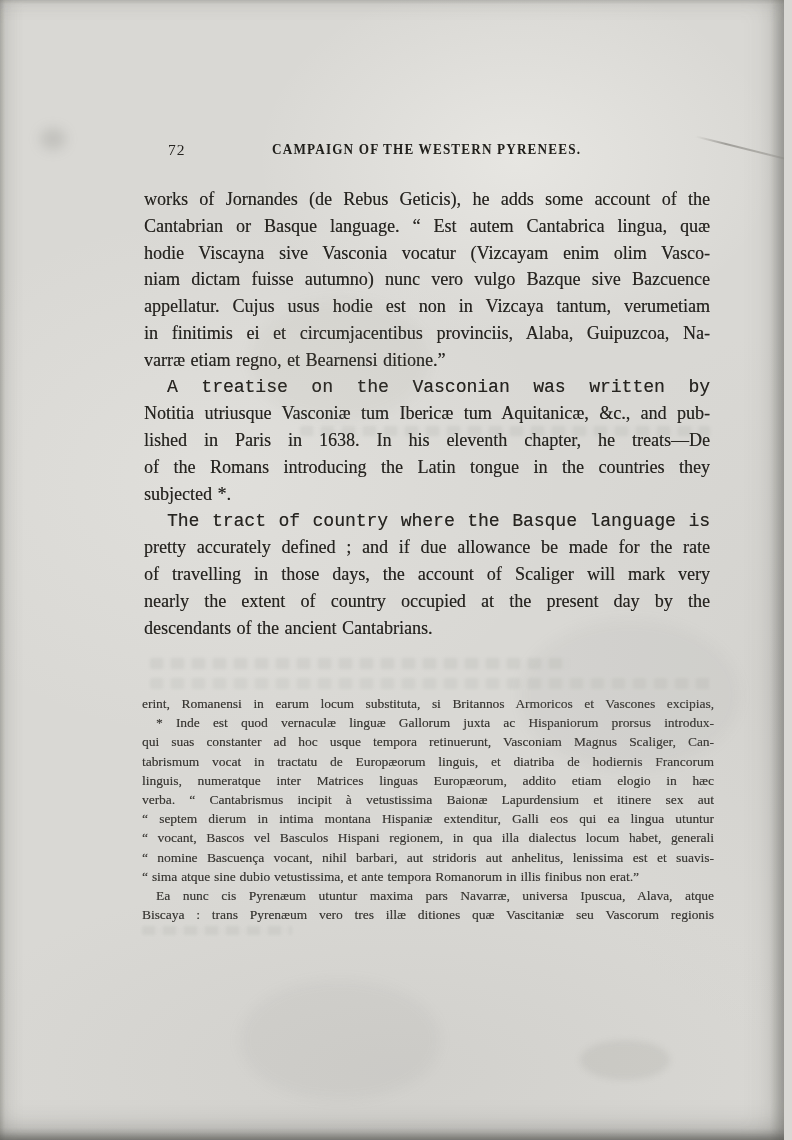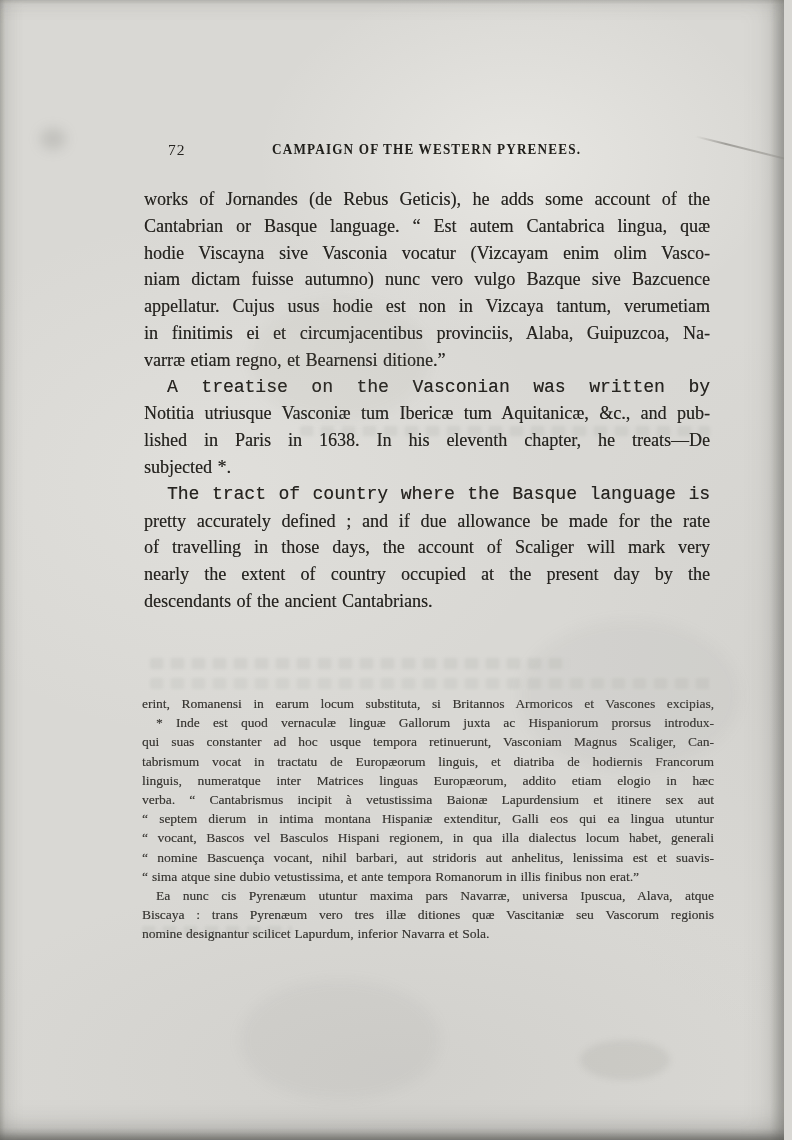--- a/index.html
+++ b/index.html
@@ -130,20 +130,21 @@
         <div class="line"><span>hodie Viscayna sive Vasconia vocatur (Vizcayam enim olim Vasco-</span></div>
         <div class="line"><span>niam dictam fuisse autumno) nunc vero vulgo Bazque sive Bazcuence</span></div>
         <div class="line"><span>appellatur. Cujus usus hodie est non in Vizcaya tantum, verumetiam</span></div>
         <div class="line"><span>in finitimis ei et circumjacentibus provinciis, Alaba, Guipuzcoa, Na-</span></div>
         <div class="line last"><span>varræ etiam regno, et Bearnensi ditione.”</span></div>
       </div>
       <div>
         <div class="line ind"><span>A treatise on the Vasconian was written by Oihenartus, entitled</span></div>
         <div class="line"><span class="it">Notitia utriusque Vasconiæ tum Ibericæ tum Aquitanicæ</span><span>, &amp;c., and pub-</span></div>
         <div class="line"><span>lished in Paris in 1638. In his eleventh chapter, he treats—De</span></div>
+        <div class="line"><span>of the Romans introducing the Latin tongue in the countries they</span></div>
         <div class="line last"><span>subjected *.</span></div>
       </div>
       <div>
         <div class="line ind"><span>The tract of country where the Basque language is spoken, is</span></div>
         <div class="line"><span>pretty accurately defined ; and if due allowance be made for the rate</span></div>
         <div class="line"><span>of travelling in those days, the account of Scaliger will mark very</span></div>
         <div class="line"><span>nearly the extent of country occupied at the present day by the</span></div>
         <div class="line last"><span>descendants of the ancient Cantabrians.</span></div>
       </div>
     </div>
@@ -157,21 +158,20 @@
         <div class="line"><span>linguis, numeratque inter Matrices linguas Europæorum, addito etiam elogio in hæc</span></div>
         <div class="line"><span>verba. “ Cantabrismus incipit à vetustissima Baionæ Lapurdensium et itinere sex aut</span></div>
         <div class="line"><span>“ septem dierum in intima montana Hispaniæ extenditur, Galli eos qui ea lingua utuntur</span></div>
         <div class="line"><span>“ vocant, Bascos vel Basculos Hispani regionem, in qua illa dialectus locum habet, generali</span></div>
         <div class="line"><span>“ nomine Bascuença vocant, nihil barbari, aut stridoris aut anhelitus, lenissima est et suavis-</span></div>
         <div class="line last"><span>“ sima atque sine dubio vetustissima, et ante tempora Romanorum in illis finibus non erat.”</span></div>
       </div>
       <div>
         <div class="line ind"><span>Ea nunc cis Pyrenæum utuntur maxima pars Navarræ, universa Ipuscua, Alava, atque</span></div>
         <div class="line"><span>Biscaya : trans Pyrenæum vero tres illæ ditiones quæ Vascitaniæ seu Vascorum regionis</span></div>
-        <div class="line last"><span>nomine designantur scilicet Lapurdum, inferior Navarra et Sola.</span></div>
       </div>
     </div>
 
   <div class="artifact ghost ghost-1"></div>
   <div class="artifact ghost ghost-2"></div>
   <div class="artifact ghost ghost-3"></div>
   <div class="artifact ghost ghost-4"></div>
   <div class="artifact stain stain-1"></div>
   <div class="artifact stain stain-2"></div>
   <div class="artifact stain stain-3"></div>

